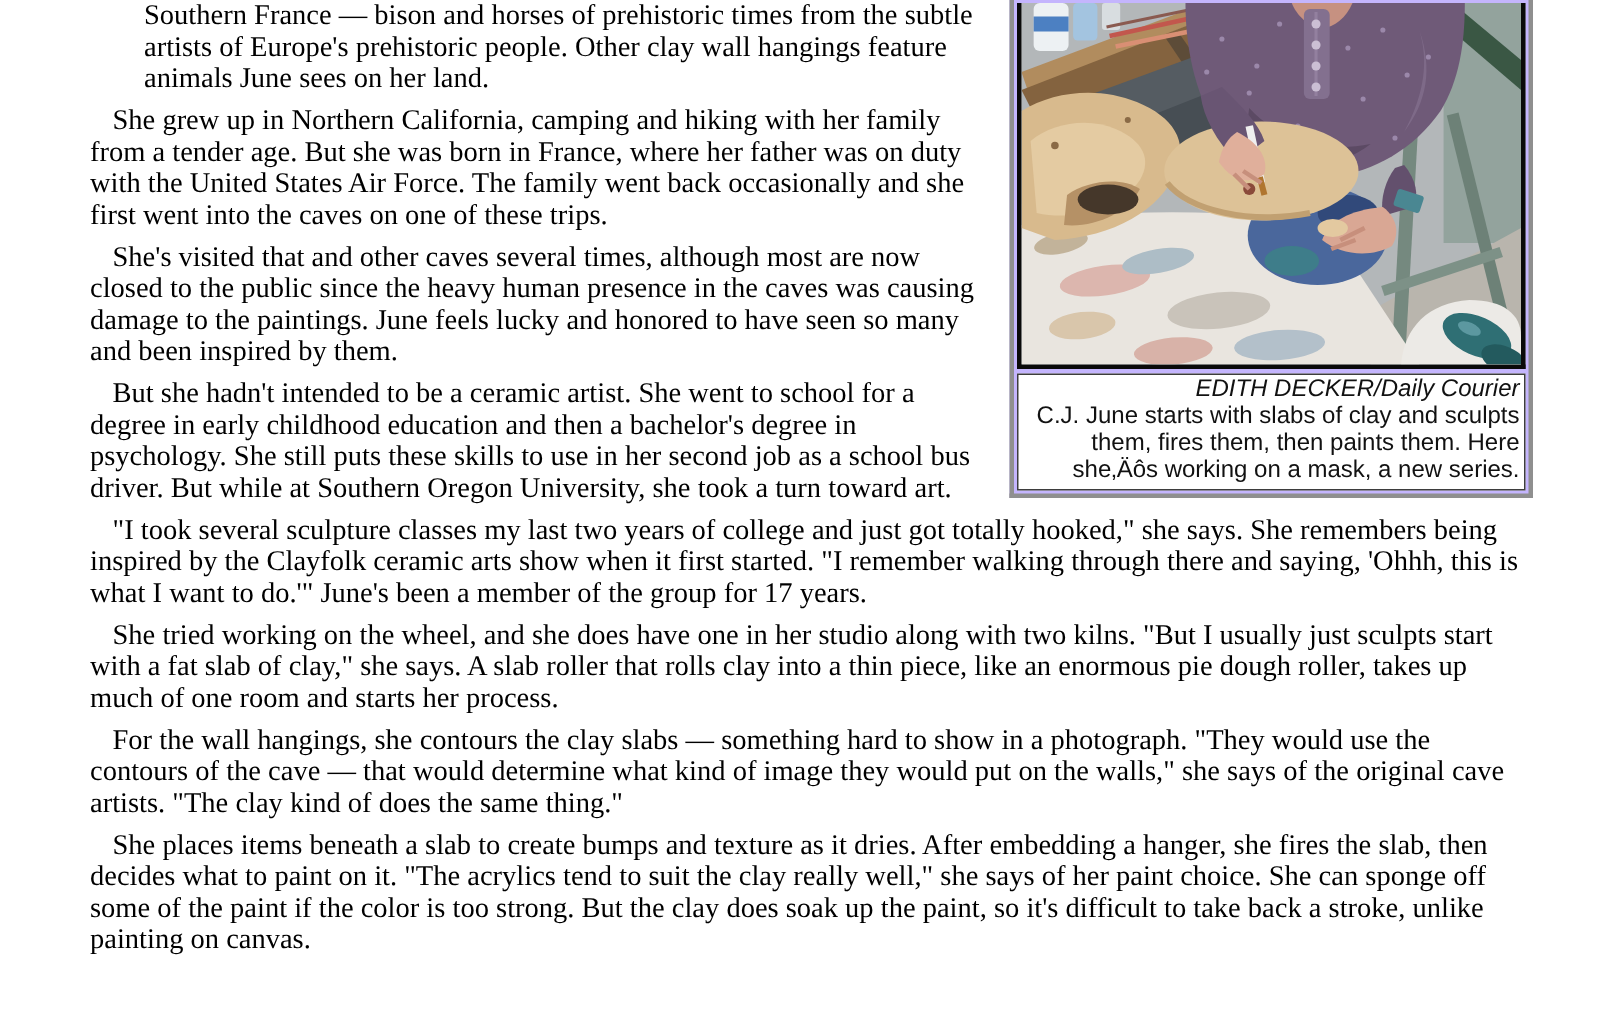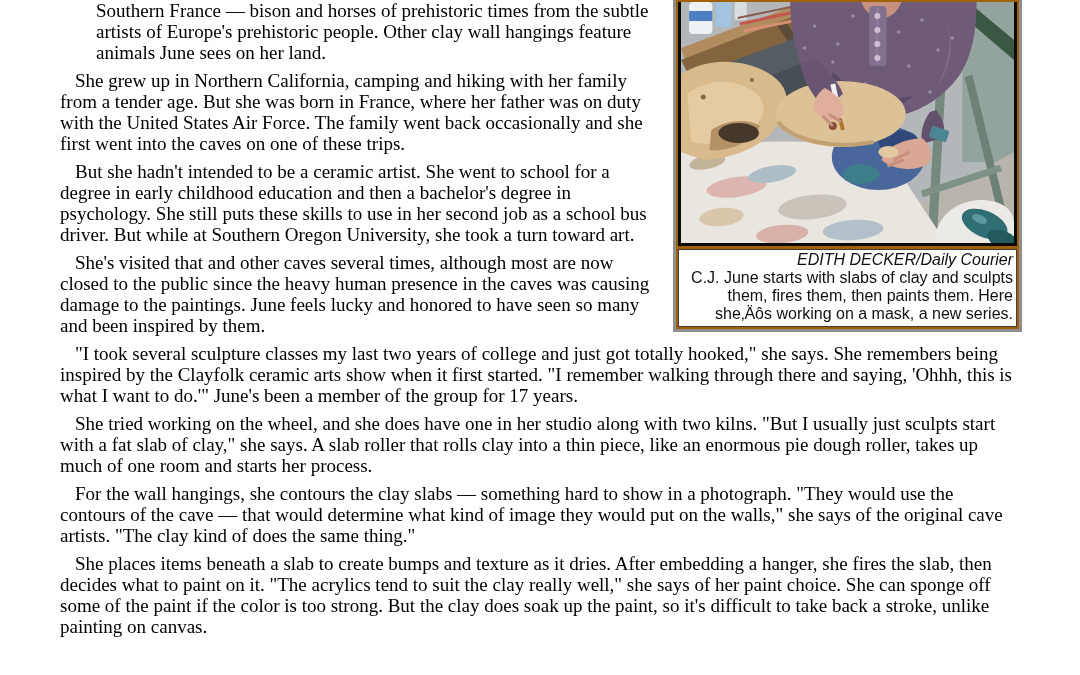--- a/index.html
+++ b/index.html
@@ -18,21 +18,21 @@
     padding: 0 58px 0 60px;
   }
   
   .figure {
     float: right;
     width: 339px;
     margin: 0 0 10px 13px;
     border: 3px solid #8f8f8f;
     border-top: none;
     padding: 2px;
-    background: #a16207;
+    background: #c4b5fd;
     box-sizing: content-box;
   }
   .photo {
     border: 3px solid #0a0a0a;
     border-top: none;
     height: 241px;
     overflow: hidden;
     background: #b3b7b9;
   }
   .photo svg {
@@ -178,20 +178,20 @@
       </svg>
     </div>
     <figcaption class="caption-box">
       <div class="credit">EDITH DECKER/Daily Courier</div>
       <div class="caption">C.J. June starts with slabs of clay and sculpts them, fires them, then paints them. Here she‚Äôs working on a mask, a new series.</div>
     </figcaption>
   </figure>
 
   <p class="body-para first">Southern France — bison and horses of prehistoric times from the subtle artists of Europe's prehistoric people. Other clay wall hangings feature animals June sees on her land.</p>
   <p class="body-para">She grew up in Northern California, camping and hiking with her family from a tender age. But she was born in France, where her father was on duty with the United States Air Force. The family went back occasionally and she first went into the caves on one of these trips.</p>
+  <p class="body-para">She's visited that and other caves several times, although most are now closed to the public since the heavy human presence in the caves was causing damage to the paintings. June feels lucky and honored to have seen so many and been inspired by them.</p>
   <p class="body-para">But she hadn't intended to be a ceramic artist. She went to school for a degree in early childhood education and then a bachelor's degree in psychology. She still puts these skills to use in her second job as a school bus driver. But while at Southern Oregon University, she took a turn toward art.</p>
-  <p class="body-para">She's visited that and other caves several times, although most are now closed to the public since the heavy human presence in the caves was causing damage to the paintings. June feels lucky and honored to have seen so many and been inspired by them.</p>
   <p class="body-para">"I took several sculpture classes my last two years of college and just got totally hooked," she says. She remembers being inspired by the Clayfolk ceramic arts show when it first started. "I remember walking through there and saying, 'Ohhh, this is what I want to do.'" June's been a member of the group for 17 years.</p>
   <p class="body-para">She tried working on the wheel, and she does have one in her studio along with two kilns. "But I usually just sculpts start with a fat slab of clay," she says. A slab roller that rolls clay into a thin piece, like an enormous pie dough roller, takes up much of one room and starts her process.</p>
   <p class="body-para">For the wall hangings, she contours the clay slabs — something hard to show in a photograph. "They would use the contours of the cave — that would determine what kind of image they would put on the walls," she says of the original cave artists. "The clay kind of does the same thing."</p>
   <p class="body-para">She places items beneath a slab to create bumps and texture as it dries. After embedding a hanger, she fires the slab, then decides what to paint on it. "The acrylics tend to suit the clay really well," she says of her paint choice. She can sponge off some of the paint if the color is too strong. But the clay does soak up the paint, so it's difficult to take back a stroke, unlike painting on canvas.</p>
 
 </div>
 
 </body></html>

